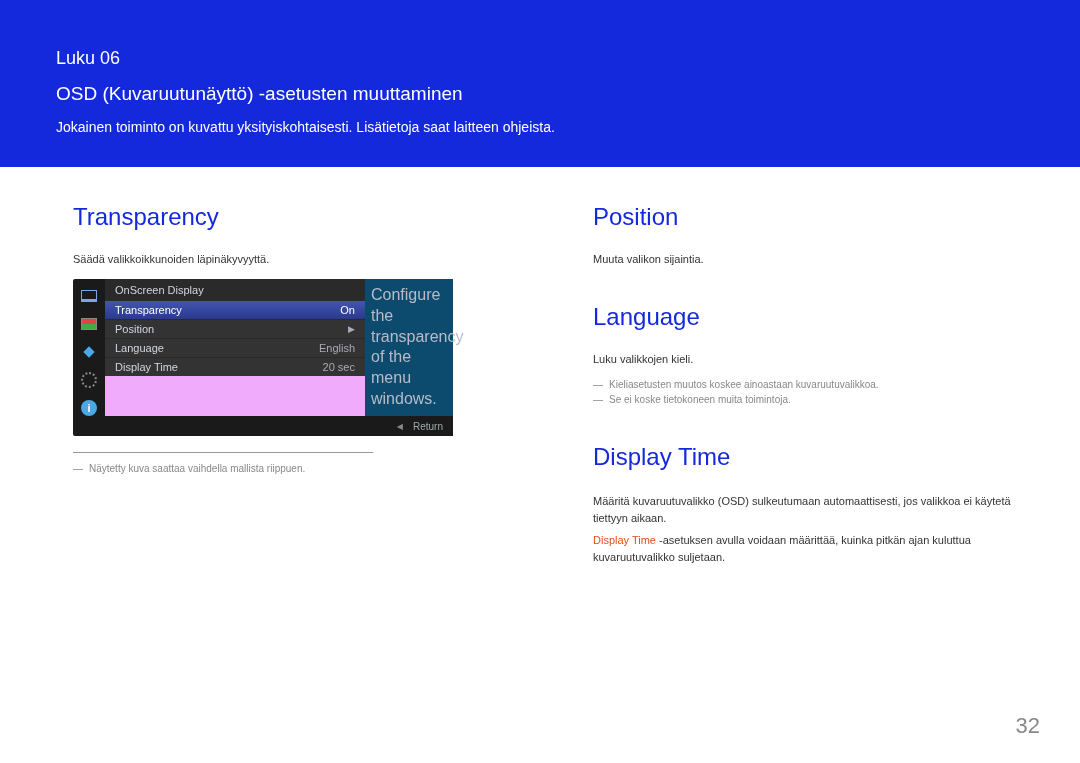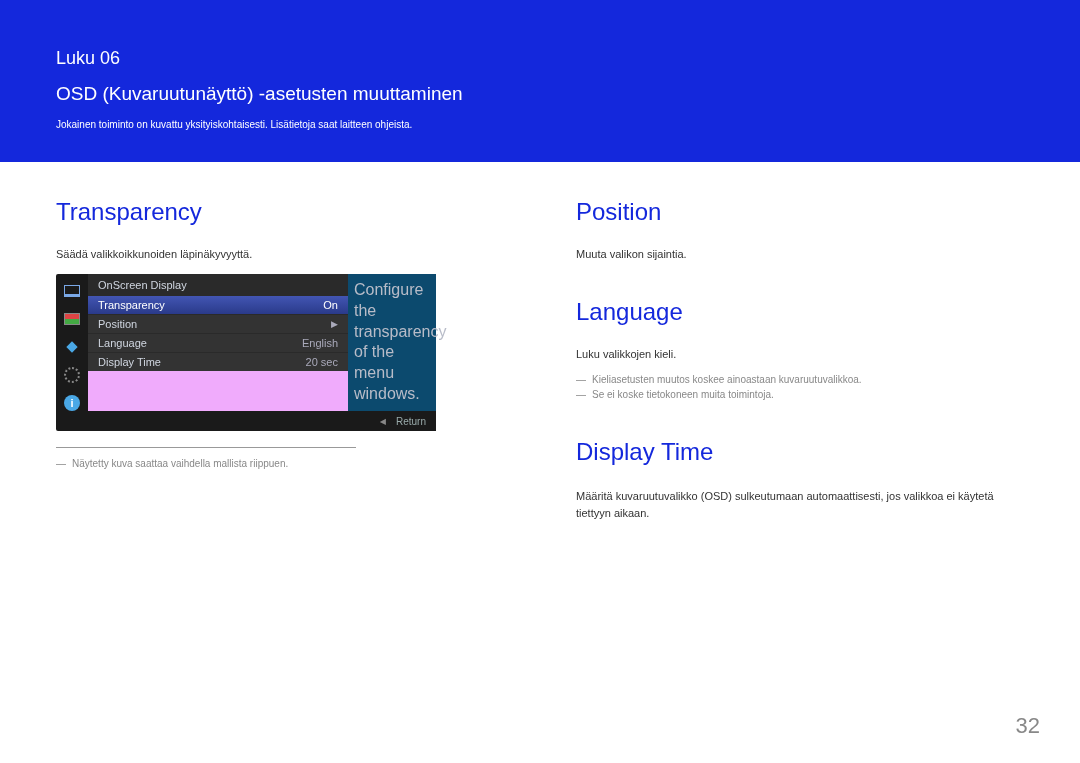--- a/index.html
+++ b/index.html
@@ -20,31 +20,32 @@
     font-size: 18px;
     font-weight: 400;
     margin-bottom: 14px;
   }
   .chapter-title {
     font-size: 19px;
     font-weight: 400;
     margin-bottom: 14px;
   }
   .chapter-subtitle {
-    font-size: 10px;
+    font-size: 14px;
     font-weight: 400;
   }
   .content {
     display: flex;
     padding: 36px 56px 0 56px;
     gap: 80px;
   }
   .left-col {
     width: 440px;
     flex-shrink: 0;
+    margin-left: 17px;
   }
   .right-col {
     flex: 1;
   }
   .section-title {
     color: #1428dc;
     font-size: 24px;
     font-weight: 400;
     margin-bottom: 22px;
   }
@@ -318,17 +319,20 @@
       </div>
       <div class="note-line">
         <span class="note-dash">―</span>
         <span>Se ei koske tietokoneen muita toimintoja.</span>
       </div>
     </div>
 
     <div class="right-section">
       <div class="section-title">Display Time</div>
       <div class="display-time-desc">Määritä kuvaruutuvalikko (OSD) sulkeutumaan automaattisesti, jos valikkoa ei käytetä tiettyyn aikaan.</div>
+      <div class="display-time-desc">
+        <span class="highlight">Display Time</span><span> -asetuksen avulla voidaan määrittää, kuinka pitkän ajan kuluttua kuvaruutuvalikko suljetaan.</span>
+      </div>
     </div>
   </div>
 </div>
 
 <div class="page-number">32</div>
 
 </body></html>

